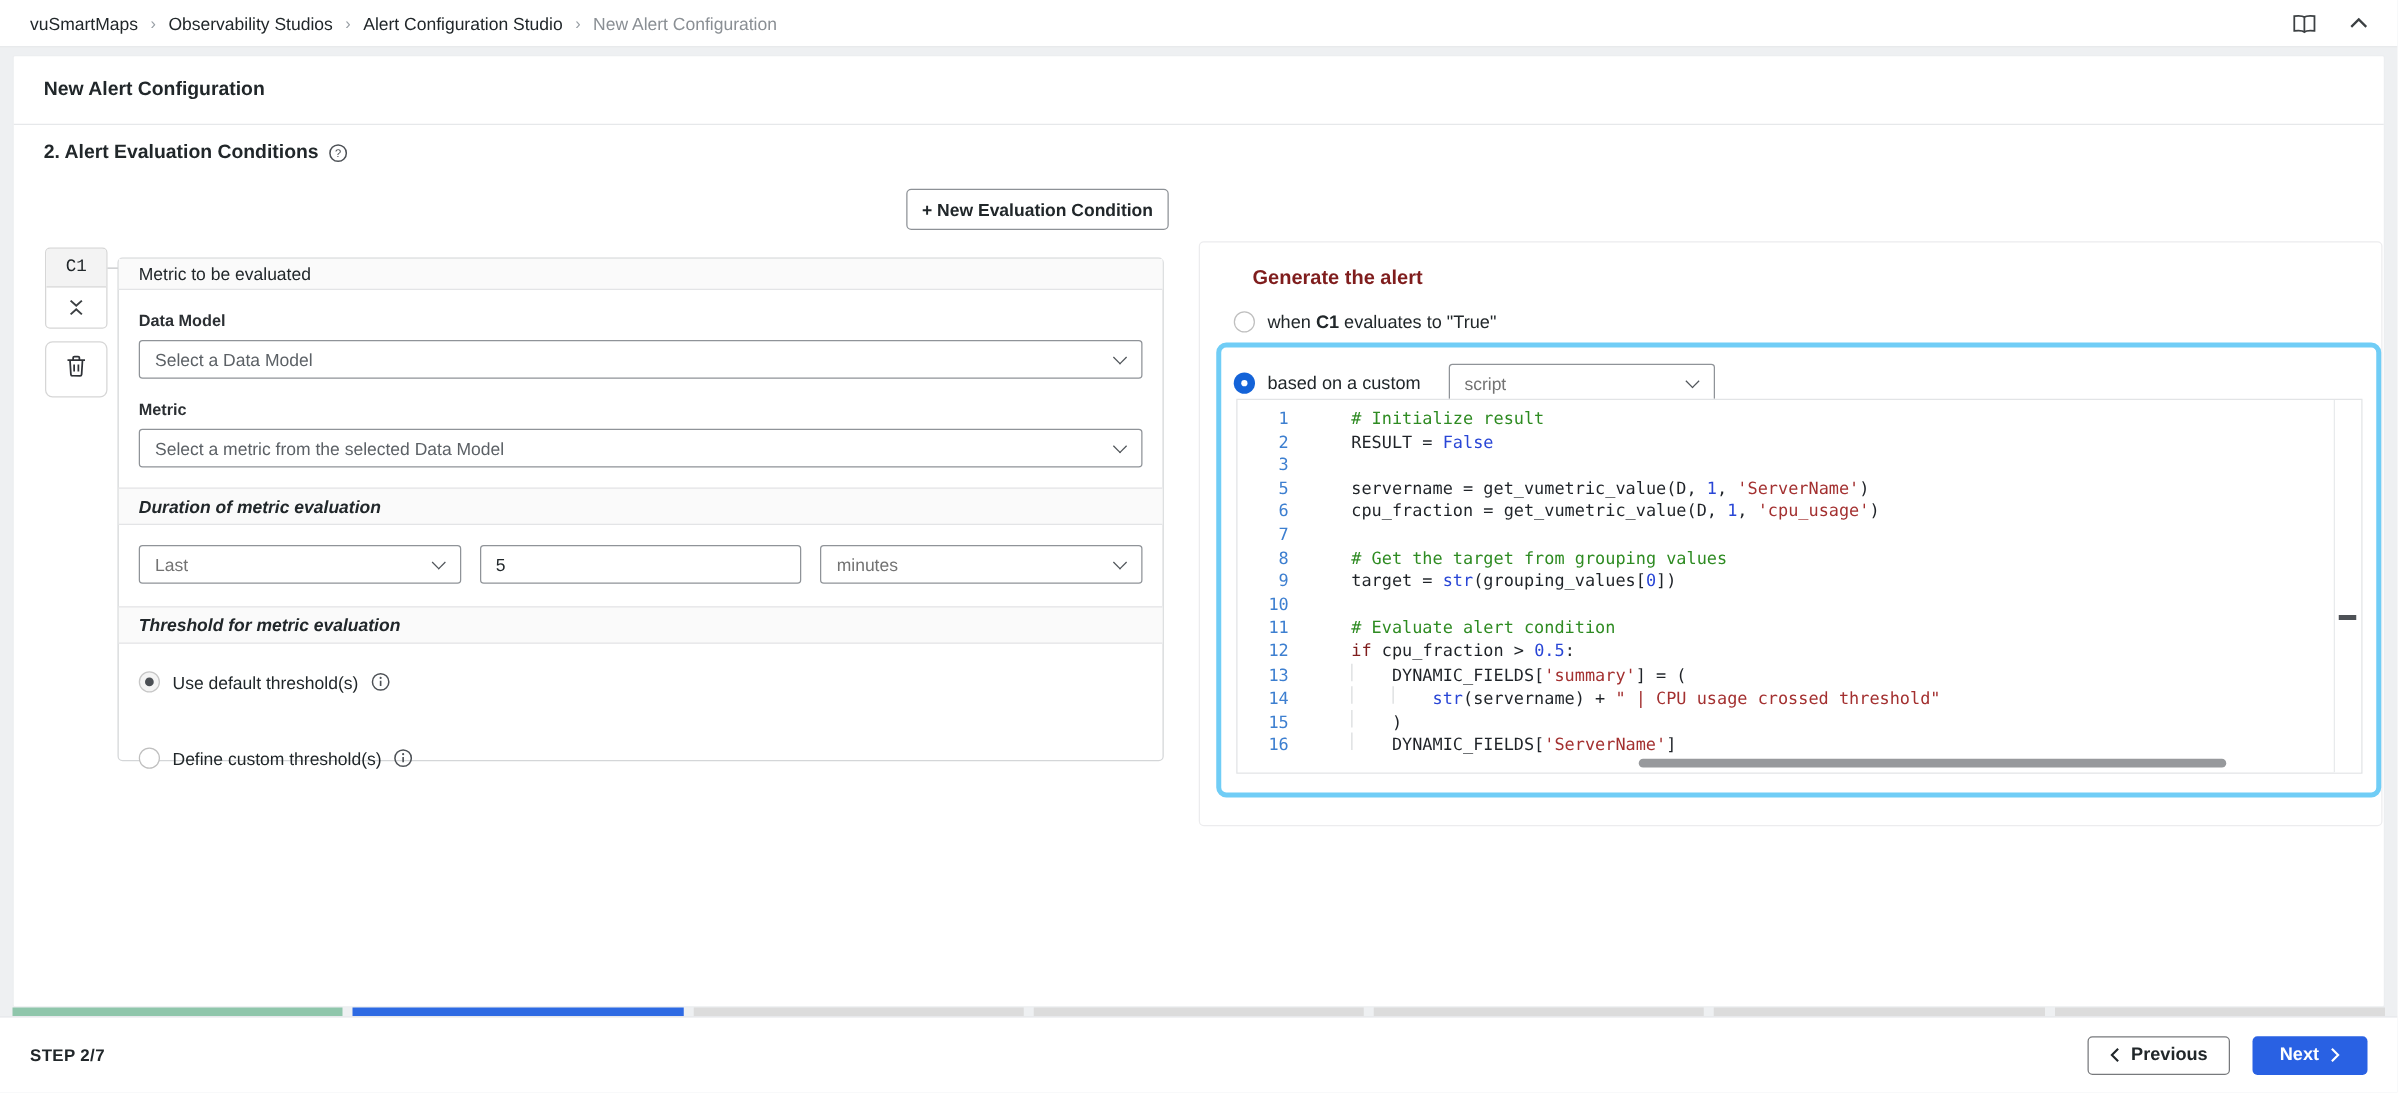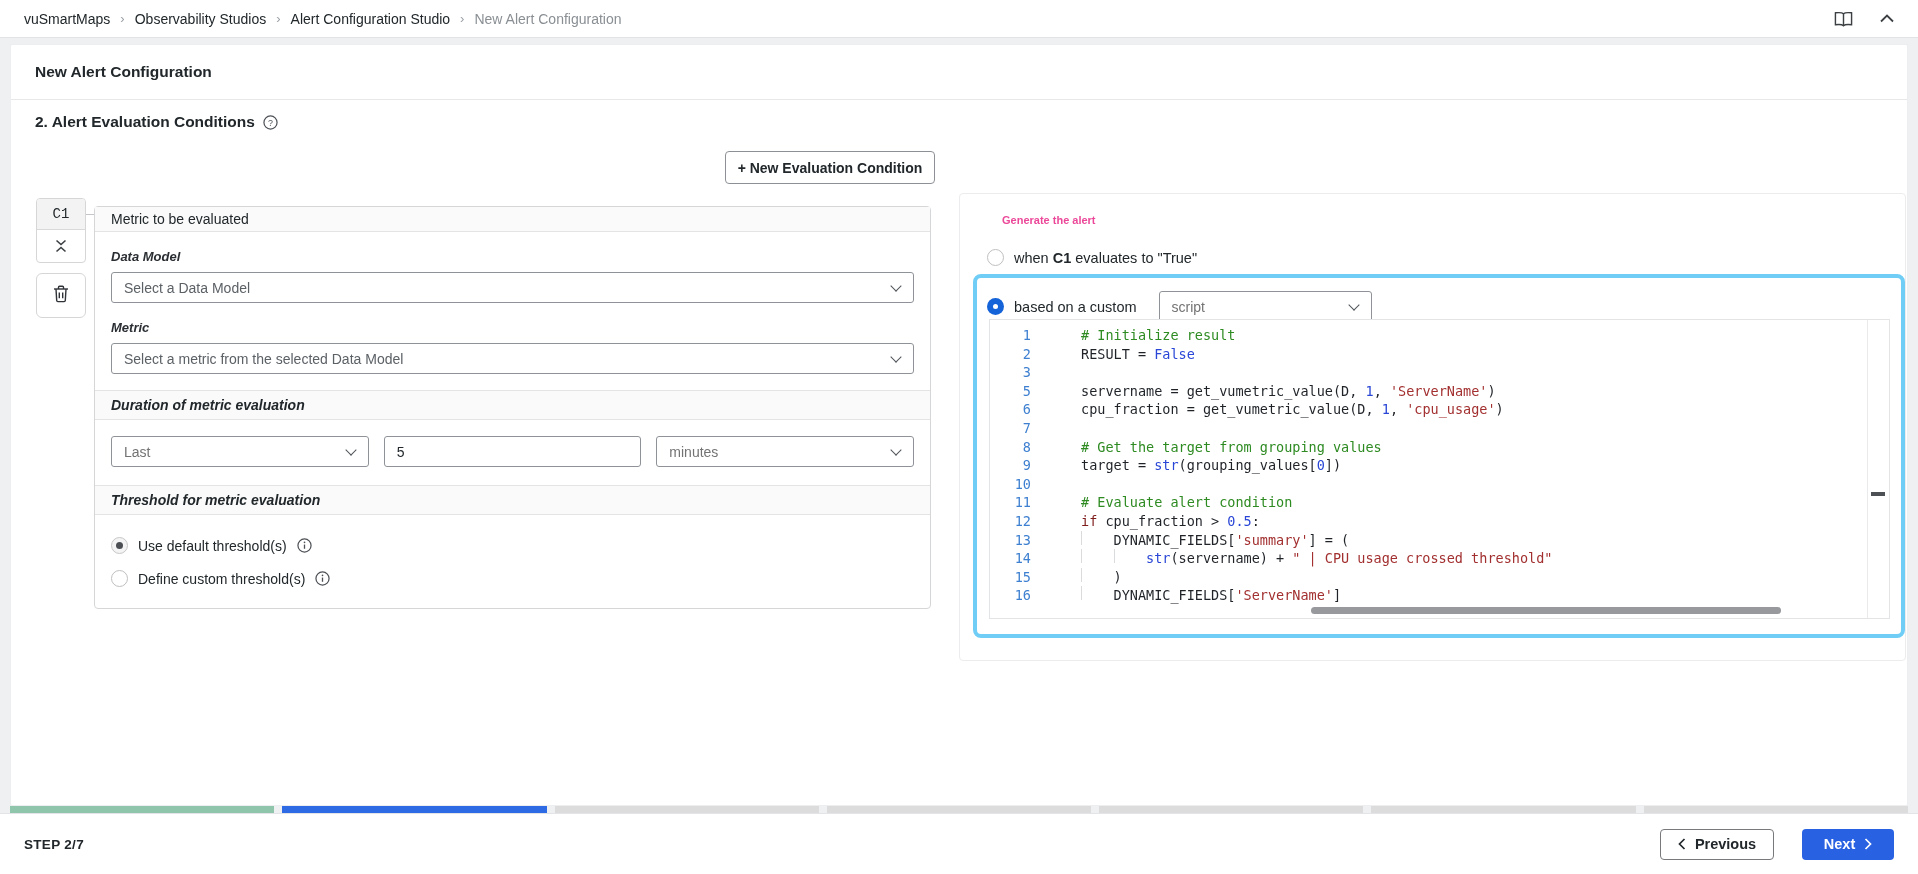--- a/index.html
+++ b/index.html
@@ -73,21 +73,21 @@
     height:25px; background:#fafafa; border-bottom:1px solid #e3e4e6;
     display:flex; align-items:center; padding-left:16px;
     font-size:14px; font-weight:400; color:#21272a;
   }
   .sub-header {
     height:30px; background:#fafafa; border-top:1px solid #e3e4e6; border-bottom:1px solid #e3e4e6;
     display:flex; align-items:center; padding-left:16px;
     font-size:14px; font-weight:700; color:#21272a;font-style:italic;
   }
   .panel-pad { padding:0 16px; }
-  .field-label { font-size:13px; font-weight:600; color:#2b2f33; margin:17px 0 8px;font-style:italic; }
+  .field-label { font-size:13px; font-weight:600; color:#2b2f33; margin:17px 0 8px; }
   .select {
     height:31px; border:1px solid #8f9398; border-radius:3px; background:#fff;
     display:flex; align-items:center; padding:0 12px; font-size:14px; cursor:pointer; position:relative;
   }
   .select .ph { color:#5c6166; }
   .select .val { color:#737373; }
   .select .caret {
     position:absolute; right:13px; top:50%; width:8px; height:8px; margin-top:-6px;
     border-right:1.6px solid #50555a; border-bottom:1.6px solid #50555a; transform:rotate(45deg);
   }
@@ -103,21 +103,21 @@
   .radio.sel-gray { border:1.5px solid #c7c7c7; background:#f4f4f4; }
   .radio.sel-gray::after { content:""; position:absolute; left:50%; top:50%; width:7px; height:7px; margin:-3.5px 0 0 -3.5px; border-radius:50%; background:#4b4f54; }
   .radio.sel-blue { border:none; background:#1463d8; }
   .radio.sel-blue::after { content:""; position:absolute; left:50%; top:50%; width:5px; height:5px; margin:-2.5px 0 0 -2.5px; border-radius:50%; background:#fff; }
 
   
   .gen-card {
     position:absolute; left:948px; top:148px; width:947px; height:468px;
     border:1px solid #ececee; border-radius:4px; background:#fff;
   }
-  .gen-title { position:absolute; left:42px; top:20px; font-size:11px; font-weight:700; color:#ec4899; }
+  .gen-title { position:absolute; left:42px; top:20px; font-size:16px; font-weight:700; color:#7f1d1d; }
   .gen-opt1 { position:absolute; left:27px; top:55px; }
   .cyan-box {
     position:absolute; left:13px; top:80px; width:932px; height:364px;
     border:4px solid #70cdf6; border-radius:8px; background:#fff;
   }
   .gen-opt2 { position:absolute; left:10px; top:13px; }
   .gen-opt2 .select { width:213px; margin-left:12px; }
   .opt-text { display:flex; align-items:center; gap:10px; font-size:14.5px; color:#21272a; }
 
   
@@ -151,21 +151,21 @@
     position:absolute; left:10px; top:806px; width:1898px; height:7px;
     display:flex; gap:8px;
   }
   .progress .seg { flex:1; height:7px; }
   .footer {
     position:absolute; left:0; top:813px; width:1918px; height:61px;
     background:#fff; border-top:1px solid #e2e4e7;
     display:flex; align-items:center; padding:0 24px;
   }
   .step-label { font-size:13.5px; font-weight:600; letter-spacing:.3px; color:#21272a; }
-  .footer-btns { margin-left:auto; display:flex; gap:28px; align-items:center; }
+  .footer-btns { margin-left:auto; display:flex; gap:18px; align-items:center; }
   .btn-prev {
     width:114px; height:31px; background:#fff; border:1px solid #77797c; border-radius:4px;
     font-size:14.5px; font-weight:600; color:#21272a; cursor:pointer;
     display:flex; align-items:center; justify-content:center; gap:9px;
     font-family:"Liberation Sans", sans-serif;
   }
   .btn-next {
     width:92px; height:31px; background:#2961e3; border:none; border-radius:4px;
     font-size:14.5px; font-weight:600; color:#fff; cursor:pointer;
     display:flex; align-items:center; justify-content:center; gap:9px;
@@ -277,21 +277,21 @@
         <span class="radio sel-gray"></span>
         <span>Use default threshold(s)</span>
         <span class="info-icon">
           <svg width="15" height="15" viewBox="0 0 16 16" fill="none">
             <circle cx="8" cy="8" r="7" stroke="#4d5156" stroke-width="1.3"></circle>
             <circle cx="8" cy="4.6" r="0.9" fill="#4d5156"></circle>
             <path d="M8 7 V11.5" stroke="#4d5156" stroke-width="1.4"></path>
           </svg>
         </span>
       </div>
-      <div class="radio-row" style="margin-top:16px;">
+      <div class="radio-row" style="margin-top:44px;">
         <span class="radio unsel"></span>
         <span>Define custom threshold(s)</span>
         <span class="info-icon">
           <svg width="15" height="15" viewBox="0 0 16 16" fill="none">
             <circle cx="8" cy="8" r="7" stroke="#4d5156" stroke-width="1.3"></circle>
             <circle cx="8" cy="4.6" r="0.9" fill="#4d5156"></circle>
             <path d="M8 7 V11.5" stroke="#4d5156" stroke-width="1.4"></path>
           </svg>
         </span>
       </div>

